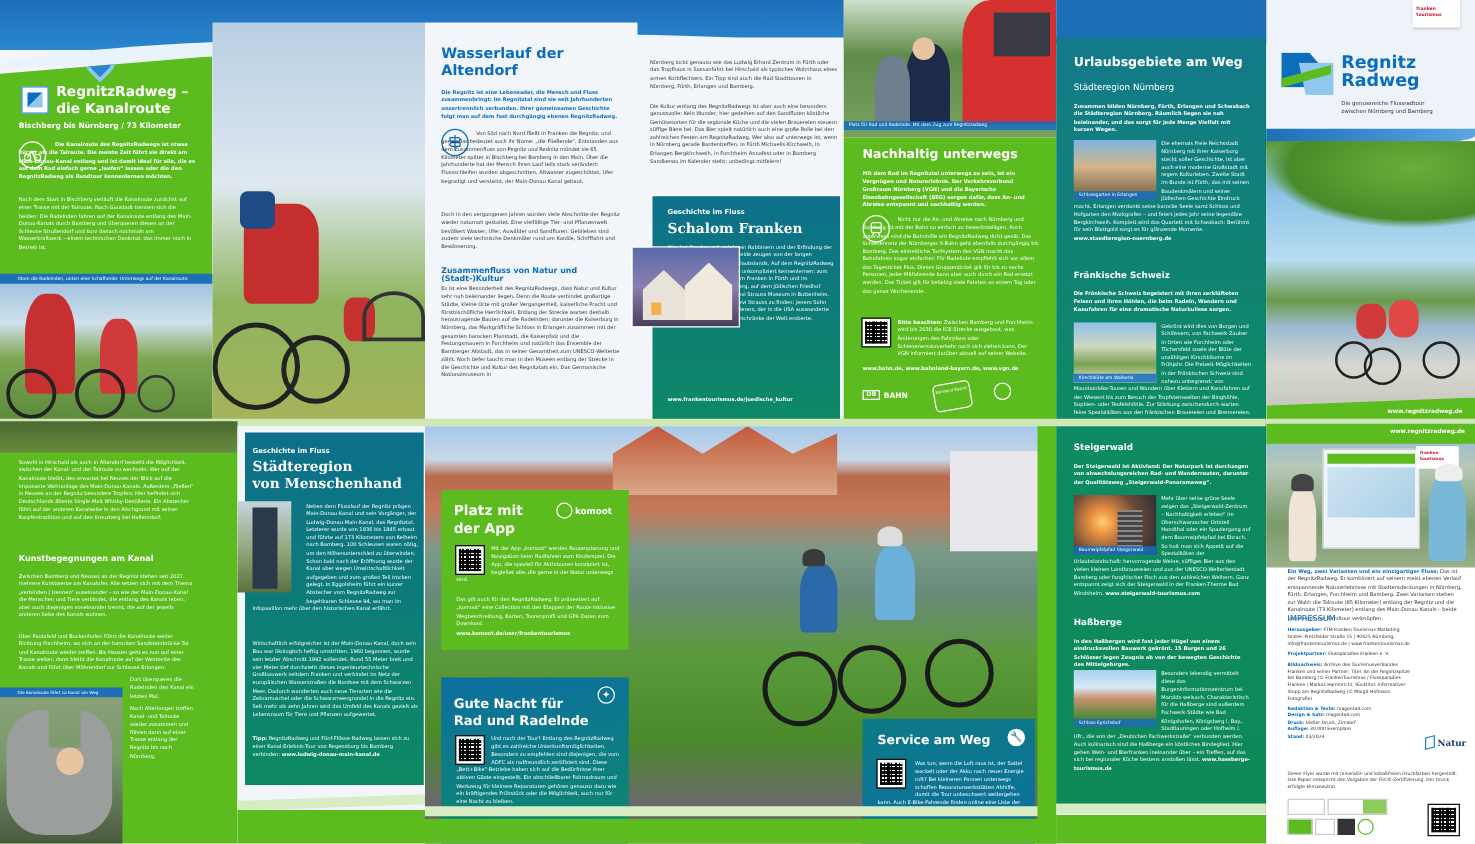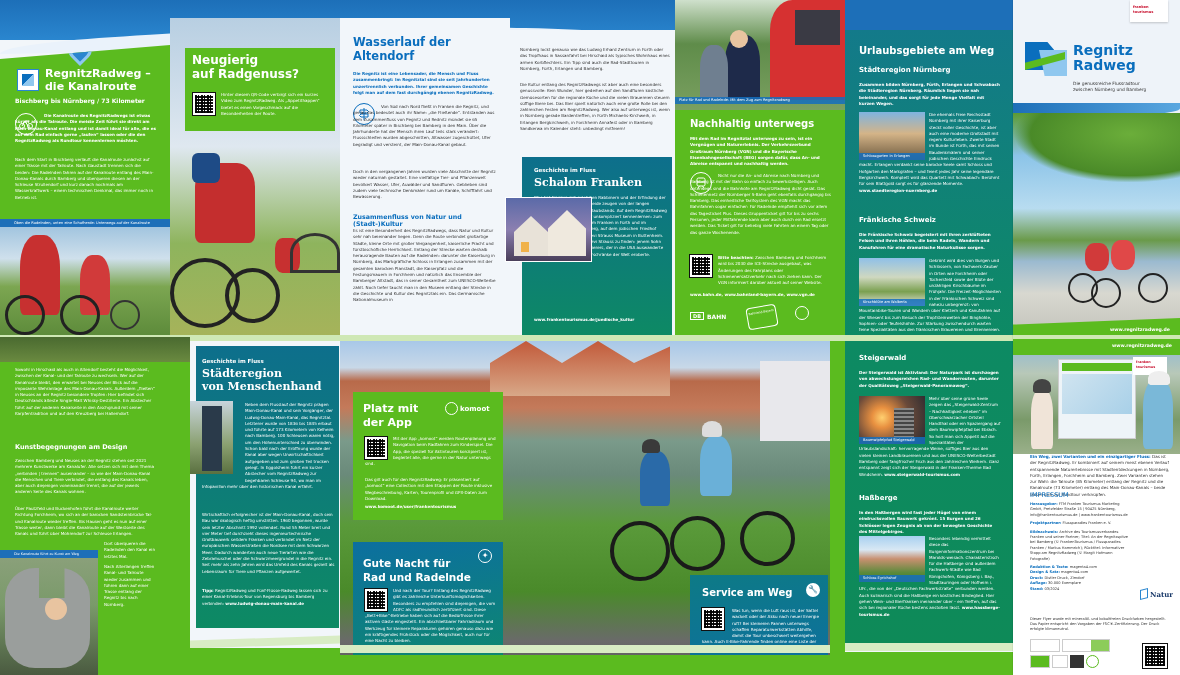--- a/index.html
+++ b/index.html
@@ -58,28 +58,20 @@
   <div class="abs" data-name="panel1-caption" style="left:0;top:219px;width:170px;height:8px;background:#1d6fb8;color:#fff;font-size:3.6px;line-height:8px;padding-left:14px">Oben die Radelnden, unten eine Schafherde: Unterwegs auf der Kanalroute</div>
 
   <div class="abs photo" data-name="panel2-photo-cyclists-mill" style="left:170px;top:18px;width:170px;height:322px;background:linear-gradient(180deg,#b8cfe2 0%,#dfe8f0 40%,#8eb45d 70%,#a7b35a 100%)">
     <div class="abs" style="left:25px;top:145px;width:60px;height:80px;background:#c42e2e;border-radius:30% 30% 10% 10%"></div>
     <div class="abs" style="left:22px;top:135px;width:28px;height:30px;background:#1e4b86;border-radius:6px"></div>
     <div class="abs" style="left:105px;top:220px;width:25px;height:35px;background:#c73030;border-radius:30%"></div>
     <div class="abs" style="left:0;top:240px;width:70px;height:70px;border:4px solid #222;border-radius:50%"></div>
     <div class="abs" style="left:55px;top:250px;width:55px;height:55px;border:4px solid #222;border-radius:50%"></div>
     <div class="abs" style="left:120px;top:215px;width:50px;height:40px;border:3px solid #333;border-radius:50% 50% 0 0"></div>
   </div>
-  <div class="abs green" data-name="panel2-qr-box" style="left:185px;top:48px;width:150px;height:83px">
-    <div class="abs" style="left:7px;top:5px;color:#fff;font-weight:bold;font-size:12px;line-height:14px">
-      <div data-name="panel2-title-line1">Neugierig</div>
-      <div data-name="panel2-title-line2">auf Radgenuss?</div>
-    </div>
-    <div class="abs qr" data-name="video-qr-code" style="left:8px;top:45px;width:22px;height:22px"></div>
-    <div class="abs txt" data-name="panel2-body" style="left:36px;top:44px;width:108px">Hinter diesem QR-Code verbirgt sich ein kurzes Video zum RegnitzRadweg. Als „Appetithappen“ bietet es einen Vorgeschmack auf die Besonderheiten der Route.</div>
-  </div>
 
   <div class="abs" data-name="panel3-top" style="left:340px;top:18px;width:170px;height:310px;background:#f2f6fa">
     <div class="abs" style="left:13px;top:17px;color:#0a6ebd;font-weight:bold;font-size:11.5px;line-height:14px">
       <div data-name="panel3-title-line1">Wasserlauf der</div>
       <div data-name="panel3-title-line2">Altendorf</div>
     </div>
     <div class="abs txt lnk" data-name="panel3-intro" style="left:13px;top:53px;width:145px;font-weight:bold">Die Regnitz ist eine Lebensader, die Mensch und Fluss zusammenbringt: Im Regnitztal sind sie seit Jahrhunderten unzertrennlich verbunden. Ihrer gemeinsamen Geschichte folgt man auf dem fast durchgängig ebenen RegnitzRadweg.</div>
     <div class="abs circle-icon" data-name="signpost-icon" style="left:13px;top:85px;width:22px;height:22px;border-color:#0a6ebd">
       <svg width="12" height="14" viewBox="0 0 12 14">
           <path d="M6 1 V13 M2 3 H9 L10.5 4.5 L9 6 H2 Z M10 7 H3 L1.5 8.5 L3 10 H10 Z" fill="none" stroke="#0a6ebd" stroke-width="1"></path>
@@ -139,21 +131,21 @@
       <span style="border:1px solid #fff;padding:0 2px;font-size:5px">DB</span>
         <span>BAHN</span>
     </div>
     <div class="abs" data-name="bahnland-bayern-logo" style="left:72px;top:196px;width:30px;height:22px;border:1px solid #fff;border-radius:4px;transform:rotate(-10deg);color:#fff;font-size:3px;text-align:center;line-height:10px">Bahnland Bayern</div>
     <div class="abs" data-name="vgn-logo" style="left:120px;top:196px;width:14px;height:14px;border:1.5px solid #fff;border-radius:50%"></div>
   </div>
 
   <div class="abs" data-name="top-band-right" style="left:845px;top:0;width:170px;height:36px;background:#1d6fb8"></div>
   <div class="abs" data-name="panel6-top" style="left:845px;top:30px;width:168px;height:310px;background:linear-gradient(180deg,#137a8a 0%,#0d8a63 100%)">
     <div class="abs" data-name="panel6-title" style="left:14px;top:15px;color:#fff;font-weight:bold;font-size:10px">Urlaubsgebiete am Weg</div>
-    <div class="abs" data-name="region-heading-nuernberg" style="left:14px;top:36px;color:#fff;font-weight:bold;font-size:7px">Städteregion Nürnberg</div>
+    <div class="abs" data-name="region-heading-nuernberg" style="left:14px;top:36px;color:#fff;font-weight:normal;font-size:7px">Städteregion Nürnberg</div>
     <div class="abs txt bold" data-name="region-intro-nuernberg" style="left:14px;top:52px;width:142px">Zusammen bilden Nürnberg, Fürth, Erlangen und Schwabach die Städteregion Nürnberg. Räumlich liegen sie nah beieinander, und das sorgt für jede Menge Vielfalt mit kurzen Wegen.</div>
     <div class="abs photo" data-name="region-photo-nuernberg" style="left:14px;top:82px;width:66px;height:48px;background:linear-gradient(180deg,#7fb4e0 0%,#d4b488 45%,#6d5a3f 100%)">
       <div class="caption" data-name="region-caption-nuernberg">Schlossgarten in Erlangen</div>
     </div>
     <div class="abs txt" data-name="region-body-nuernberg" style="left:14px;top:82px;width:142px">
       <div style="float:left;width:70px;height:50px"></div>
       <span>Die ehemals Freie Reichsstadt Nürnberg mit ihrer Kaiserburg steckt voller Geschichte, ist aber auch eine moderne Großstadt mit regem Kulturleben. Zweite Stadt im Bunde ist Fürth, das mit seinen Baudenkmälern und seiner jüdischen Geschichte Eindruck macht. Erlangen verdankt seine barocke Seele samt Schloss und Hofgarten den Markgrafen – und feiert jedes Jahr seine legendäre Bergkirchweih. Komplett wird das Quartett mit Schwabach: Berühmt für sein Blattgold sorgt es für glänzende Momente.</span>
       <span class="bold" data-name="region-link-nuernberg">www.staedteregion-nuernberg.de</span>
     </div>
     <div class="abs" data-name="region-heading-fraenkische-schweiz" style="left:14px;top:186px;color:#fff;font-weight:bold;font-size:7px">Fränkische Schweiz</div>
@@ -194,21 +186,21 @@
     </div>
     <div class="abs green" data-name="cover-url-band" style="left:0;top:318px;width:167px;height:22px;clip-path:polygon(0 30%,100% 0,100% 100%,0 100%)">
       <div class="abs" data-name="cover-website" style="right:10px;top:9px;color:#fff;font-weight:bold;font-size:4.6px">www.regnitzradweg.de</div>
     </div>
   </div>
 
   <div class="abs" data-name="middle-stripe" style="left:0;top:335px;width:1180px;height:6px;background:#cfe8b5"></div>
 
   <div class="abs green" data-name="panel1-bottom" style="left:0;top:361px;width:190px;height:314px">
     <div class="abs txt" data-name="panel1b-body1" style="left:15px;top:6px;width:140px">Sowohl in Hirschaid als auch in Altendorf besteht die Möglichkeit, zwischen der Kanal- und der Talroute zu wechseln. Wer auf der Kanalroute bleibt, den erwartet bei Neuses der Blick auf die imposante Wehranlage des Main-Donau-Kanals. Außerdem „fließen“ in Neuses an der Regnitz besondere Tropfen: Hier befindet sich Deutschlands älteste Single-Malt Whisky-Destillerie. Ein Abstecher führt auf der anderen Kanalseite in den Aischgrund mit seiner Karpfentradition und auf den Kreuzberg bei Hallerndorf.</div>
-    <div class="abs" data-name="panel1b-heading" style="left:15px;top:82px;color:#fff;font-weight:bold;font-size:6.5px">Kunstbegegnungen am Design</div>
+    <div class="abs" data-name="panel1b-heading" style="left:15px;top:82px;color:#fff;font-weight:bold;font-size:6.5px">Kunstbegegnungen am Kanal</div>
     <div class="abs txt" data-name="panel1b-body2" style="left:15px;top:97px;width:140px">Zwischen Bamberg und Neuses an der Regnitz stehen seit 2021 mehrere Kunstwerke am Kanalufer. Alle setzen sich mit dem Thema „verbinden | trennen“ auseinander – so wie der Main-Donau-Kanal die Menschen und Tiere verbindet, die entlang des Kanals leben, aber auch diejenigen voneinander trennt, die auf der jeweils anderen Seite des Kanals wohnen.</div>
     <div class="abs txt" data-name="panel1b-body3" style="left:15px;top:145px;width:140px">Über Pautzfeld und Buckenhofen führt die Kanalroute weiter Richtung Forchheim, wo sich an der barocken Sandsteinbrücke Tal- und Kanalroute wieder treffen. Bis Hausen geht es nun auf einer Trasse weiter, dann bleibt die Kanalroute auf der Westseite des Kanals und führt über Möhrendorf zur Schleuse Erlangen.</div>
     <div class="abs txt" data-name="panel1b-body4" style="left:104px;top:180px;width:52px">Dort überqueren die Radelnden den Kanal ein letztes Mal.</div>
     <div class="abs txt" data-name="panel1b-body5" style="left:104px;top:203px;width:52px">Nach Alterlangen treffen Kanal- und Talroute wieder zusammen und führen dann auf einer Trasse entlang der Regnitz bis nach Nürnberg.</div>
   </div>
   <div class="abs photo" data-name="panel1-photo-river" style="left:0;top:337px;width:190px;height:25px;background:linear-gradient(180deg,#4a6a30,#6a8a40)"></div>
   <div class="abs" data-name="panel1b-caption" style="left:0;top:550px;width:98px;height:8px;background:#1d6fb8;color:#fff;font-size:3.4px;line-height:8px;padding-left:14px">Die Kanalroute führt zu Kunst am Weg</div>
   <div class="abs photo" data-name="panel1-photo-sculpture" style="left:0;top:558px;width:98px;height:117px;background:linear-gradient(180deg,#8aa07a 0%,#7a9a6a 40%,#4a5a40 100%)">
     <div class="abs" style="left:5px;top:10px;width:85px;height:100px;background:#9a9e9c;border-radius:30px;clip-path:polygon(0 0,40% 0,40% 30%,70% 30%,70% 0,100% 0,100% 100%,0 100%)"></div>
     <div class="abs" style="left:45px;top:40px;width:22px;height:22px;background:#e8c4a0;border-radius:50%"></div>

